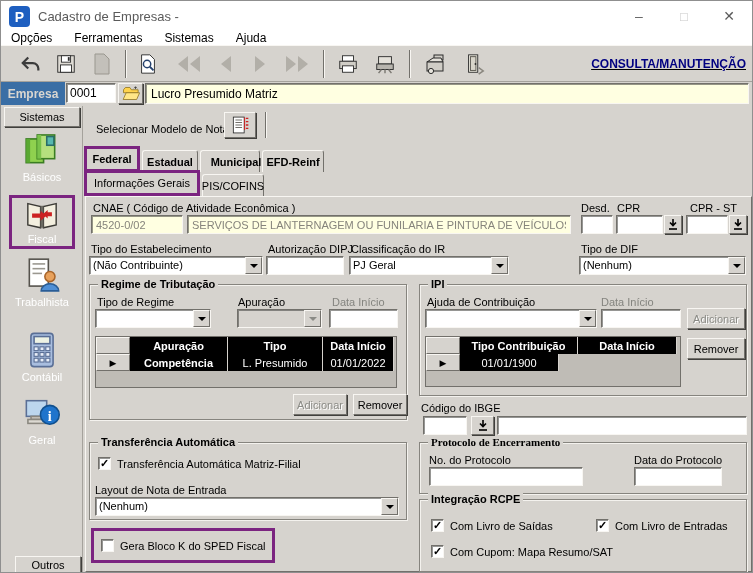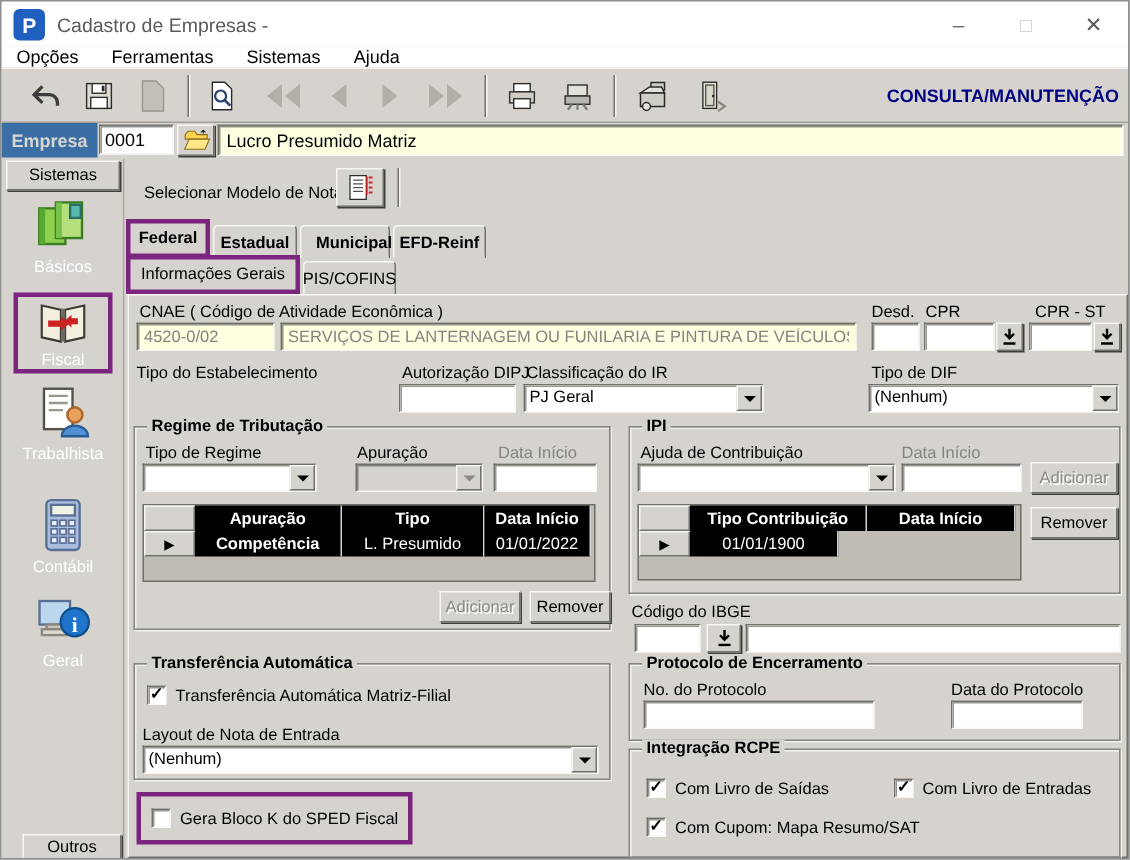--- a/index.html
+++ b/index.html
@@ -74,21 +74,21 @@
       </div>
   </div>
 
   <div class="abs" style="left:0;top:30px;width:753px;height:14px;background:#fff;display:flex;align-items:center;gap:22px;padding-left:10px;font-size:12px;">
     <span>Opções</span>
     <span>Ferramentas</span>
     <span>Sistemas</span>
     <span>Ajuda</span>
   </div>
 
-  <div class="abs" style="left:0;top:44px;width:753px;height:37px;background:#d6d3ce;border-top:1px solid #f8f6f2;border-bottom:1px solid #a5a29c;display:flex;align-items:center;padding-left:16px;">
+  <div class="abs" style="left:0;top:44px;width:753px;height:37px;background:#d6d3ce;border-top:1px solid #f8f6f2;border-bottom:1px solid #a5a29c;display:flex;align-items:center;padding-left:16px;text-decoration:underline;">
     <div style="width:28px;height:26px;display:flex;align-items:center;justify-content:center;">
       <span>
           <svg width="22" height="22" viewBox="0 0 24 24">
             <path d="M9 5 L3 11 L9 17" fill="none" stroke="#3c3c3c" stroke-width="2.4"></path>
             <path d="M3 11 H14 a6 6 0 0 1 6 6 v2" fill="none" stroke="#3c3c3c" stroke-width="2.4"></path>
           </svg>
         </span>
     </div>
     <div style="width:30px;height:26px;margin-left:6px;display:flex;align-items:center;justify-content:center;">
       <span>
@@ -348,20 +348,24 @@
     <div class="btn abs" style="left:646px;top:109px;width:18px;height:19px;">
       <span>
           <svg width="10" height="11" viewBox="0 0 10 11">
             <path d="M5 0 v6 M2 3.5 L5 6.5 L8 3.5" stroke="#000" stroke-width="1.6" fill="none"></path>
             <line x1="1" y1="10" x2="9" y2="10" stroke="#000" stroke-width="1.6"></line>
           </svg>
         </span>
     </div>
 
     <div class="abs lbl" style="left:8px;top:137px;">Tipo do Estabelecimento</div>
+    <div class="combo" style="left:6px;top:150px;width:174px;height:19px;">
+      <span class="ctxt">(Não Contribuinte)</span>
+      <span class="cbtn"></span>
+    </div>
     <div class="abs lbl" style="left:185px;top:137px;">Autorização DIPJ</div>
     <input class="field" style="left: 183px; top: 150px; width: 78px; height: 19px;" value="">
     <div class="abs lbl" style="left:268px;top:137px;">Classificação do IR</div>
     <div class="combo" style="left:266px;top:150px;width:160px;height:19px;">
       <span class="ctxt">PJ Geral</span>
       <span class="cbtn"></span>
     </div>
     <div class="abs lbl" style="left:498px;top:137px;">Tipo de DIF</div>
     <div class="combo" style="left:496px;top:150px;width:167px;height:19px;">
       <span class="ctxt">(Nenhum)</span>
@@ -461,21 +465,21 @@
       <span class="cbtn"></span>
     </div>
 
     <div class="abs purplebox" style="left:8px;top:422px;width:184px;height:35px;">
       <div class="cb" style="left:7px;top:8px;">
         <span class="cbx"></span>
         <span class="lbl">Gera Bloco K do SPED Fiscal</span>
       </div>
     </div>
 
-    <div class="group" style="left:336px;top:336px;width:328px;height:52px;">
+    <div class="group" style="left:336px;top:336px;width:328px;height:52px;font-family:Liberation Serif, serif;">
       <span class="gtitle" style="left:8px;top:-7px;">Protocolo de Encerramento</span>
     </div>
     <div class="abs lbl" style="left:346px;top:348px;">No. do Protocolo</div>
     <input class="field" style="left: 346px; top: 361px; width: 154px; height: 19px;" value="">
     <div class="abs lbl" style="left:551px;top:348px;">Data do Protocolo</div>
     <input class="field" style="left: 551px; top: 361px; width: 88px; height: 19px;" value="">
 
     <div class="group" style="left:336px;top:393px;width:328px;height:73px;">
       <span class="gtitle" style="left:8px;top:-7px;">Integração RCPE</span>
     </div>

